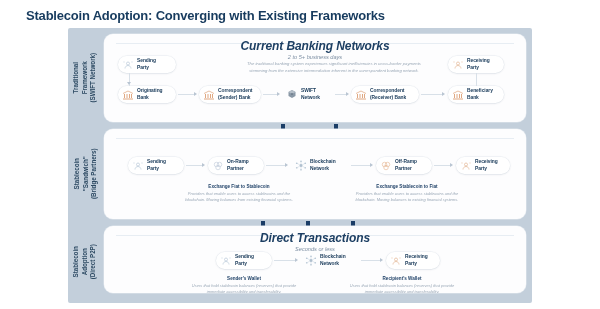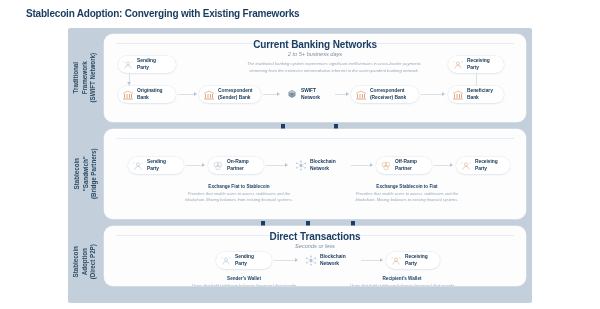--- a/index.html
+++ b/index.html
@@ -7,21 +7,21 @@
     width:600px;height:309px;overflow:hidden;
     background:#ffffff;
     font-family:"Liberation Sans", sans-serif;
     color:#1c3a5e;
     -webkit-font-smoothing:antialiased;
   }
   .page{position:relative;width:600px;height:309px;}
 
   .title{
     position:absolute;left:26px;top:8px;
-    font-size:10px;font-weight:bold;letter-spacing:-0.2px;
+    font-size:13px;font-weight:bold;letter-spacing:-0.2px;
     color:#173b5e;
   }
 
   
   .slab{
     position:absolute;left:68px;top:28px;width:464px;height:275px;
     background:#c3cfdb;
     border-radius:2px;
   }
 
@@ -48,21 +48,21 @@
     overflow:hidden;
   }
   .panel .hairline{
     position:absolute;left:12px;right:12px;top:9px;height:1px;
     background:#e7edf3;
   }
 
   .p-head{
     position:absolute;left:0;right:0;top:5px;text-align:center;
   }
-  .p-title{font-size:10px;font-weight:bold;color:#1d3f63;letter-spacing:-0.1px;}
+  .p-title{font-size:12px;font-weight:bold;color:#1d3f63;letter-spacing:-0.1px;font-style:italic;}
   .p-sub{font-size:5.6px;font-style:italic;color:#7d8fa3;margin-top:1px;}
   .p-desc{
     font-size:4.2px;font-style:italic;color:#9aa8b7;line-height:1.55;
     margin-top:2px;
   }
 
   
   .node{
     position:absolute;
     display:flex;align-items:center;
@@ -389,21 +389,21 @@
     </div>
 
     <div class="rail" style="top:198px;height:72px;">
       <div class="vtext">
         <div>Stablecoin</div>
         <div>Adoption</div>
         <div>(Direct P2P)</div>
       </div>
     </div>
 
-    <div class="panel" style="top:198px;height:60px;">
+    <div class="panel" style="top:198px;height:67px;">
       <div class="hairline"></div>
       <div class="p-head">
         <div class="p-title">Direct Transactions</div>
         <div class="p-sub">Seconds or less</div>
       </div>
 
       <div class="node" style="left:112px;top:26px;width:56px;">
         <span class="glyph">
           <svg width="12" height="12" viewBox="0 0 24 24">
               <circle cx="12" cy="9" r="3" fill="none" stroke="#b9c9d8" stroke-width="1.4"></circle>

